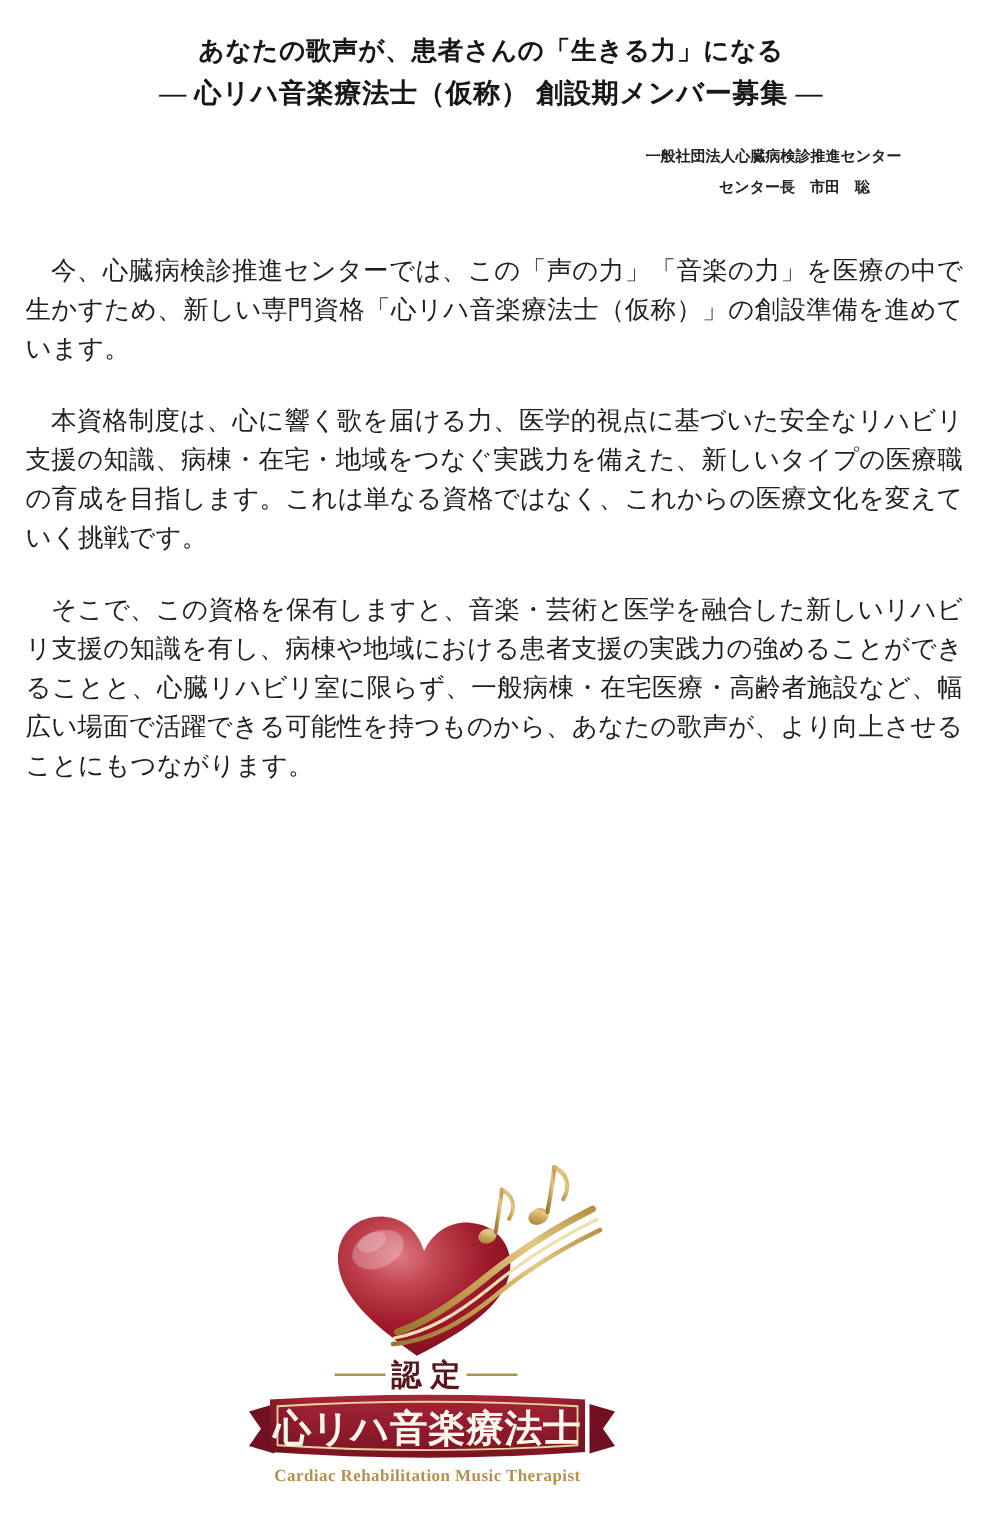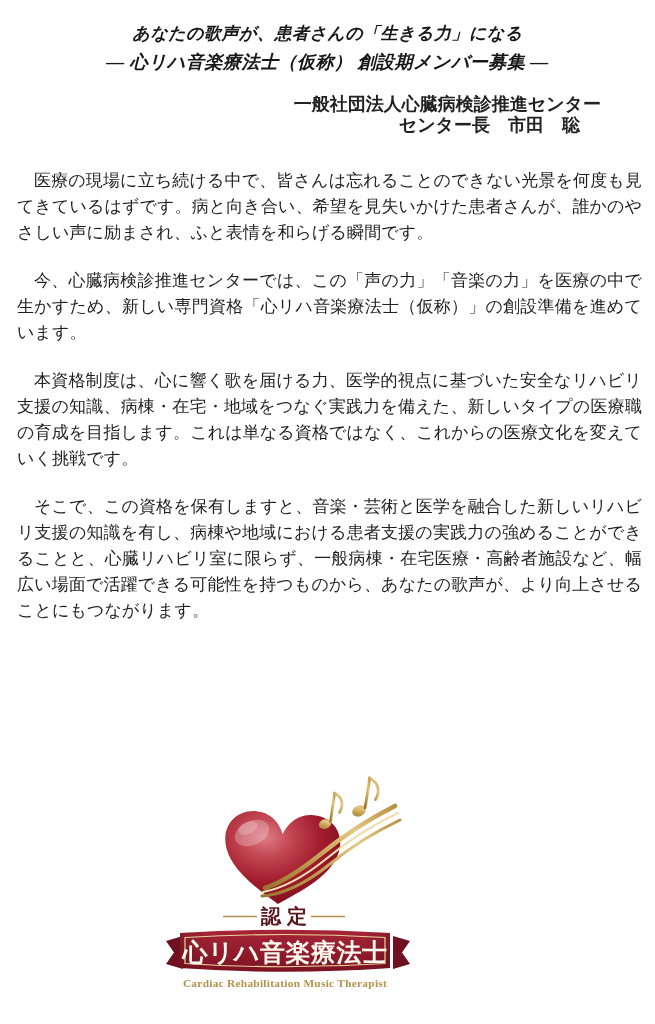--- a/index.html
+++ b/index.html
@@ -1,26 +1,26 @@
 <!DOCTYPE html>
 <html lang="ja"><head>
 <meta charset="utf-8">
 <style>
   html,body { margin:0; padding:0; background:#ffffff; }
   .page {
     position:relative; width:655px; height:1024px; overflow:hidden;
     background:#ffffff; color:#1d1d1d;
     font-family:"Liberation Serif","DejaVu Serif",serif;
   }
-  .header { padding-top:20px; text-align:center; font-weight:bold; color:#171717;font-style:italic; }
+  .header { padding-top:20px; text-align:center; font-weight:bold; color:#171717; }
   .title-l1 { font-size:17px; line-height:27px; letter-spacing:0.5px; }
   .title-l2 { font-size:18px; line-height:30px; letter-spacing:0.5px; }
   .attribution {
     margin-top:17px; padding-right:54px; text-align:right;
-    font-weight:bold; font-size:18px; line-height:21px; color:#222;
+    font-weight:bold; font-size:10px; line-height:21px; color:#222;
   }
   .attribution .director { padding-right:21px;text-align:right; }
   .content { margin-top:32px; padding:0 13px 0 17px; }
   .content p {
     margin:0 0 22px 0; font-size:17px; line-height:26px;
     text-indent:1em; text-align:justify; font-weight:500;
     letter-spacing:0.1px; color:#1f1f1f;
   }
   .logo { position:absolute; left:163px; top:764px; width:250px; height:230px; }
   .logo svg { display:block; width:250px; height:230px; }
@@ -35,21 +35,20 @@
     <div class="title-l1">あなたの歌声が、患者さんの「生きる力」になる</div>
     <div class="title-l2">― 心リハ音楽療法士（仮称） 創設期メンバー募集 ―</div>
   </header>
 
   <div class="attribution">
     <div>一般社団法人心臓病検診推進センター</div>
     <div class="director">センター長　市田　聡</div>
   </div>
 
   <main class="content">
-    <p>医療の現場に立ち続ける中で、皆さんは忘れることのできない光景を何度も見てきているはずです。病と向き合い、希望を見失いかけた患者さんが、誰かのやさしい声に励まされ、ふと表情を和らげる瞬間です。</p>
     <p>今、心臓病検診推進センターでは、この「声の力」「音楽の力」を医療の中で生かすため、新しい専門資格「心リハ音楽療法士（仮称）」の創設準備を進めています。</p>
     <p>本資格制度は、心に響く歌を届ける力、医学的視点に基づいた安全なリハビリ支援の知識、病棟・在宅・地域をつなぐ実践力を備えた、新しいタイプの医療職の育成を目指します。これは単なる資格ではなく、これからの医療文化を変えていく挑戦です。</p>
     <p>そこで、この資格を保有しますと、音楽・芸術と医学を融合した新しいリハビリ支援の知識を有し、病棟や地域における患者支援の実践力の強めることができることと、心臓リハビリ室に限らず、一般病棟・在宅医療・高齢者施設など、幅広い場面で活躍できる可能性を持つものから、あなたの歌声が、より向上させることにもつながります。</p>
   </main>
 
   <div class="logo">
     <svg viewBox="0 0 250 230" xmlns="http://www.w3.org/2000/svg">
       <defs>
         <radialGradient id="heartGrad" cx="0.35" cy="0.28" r="0.9">
           <stop offset="0" stop-color="#dd7b83"></stop>

